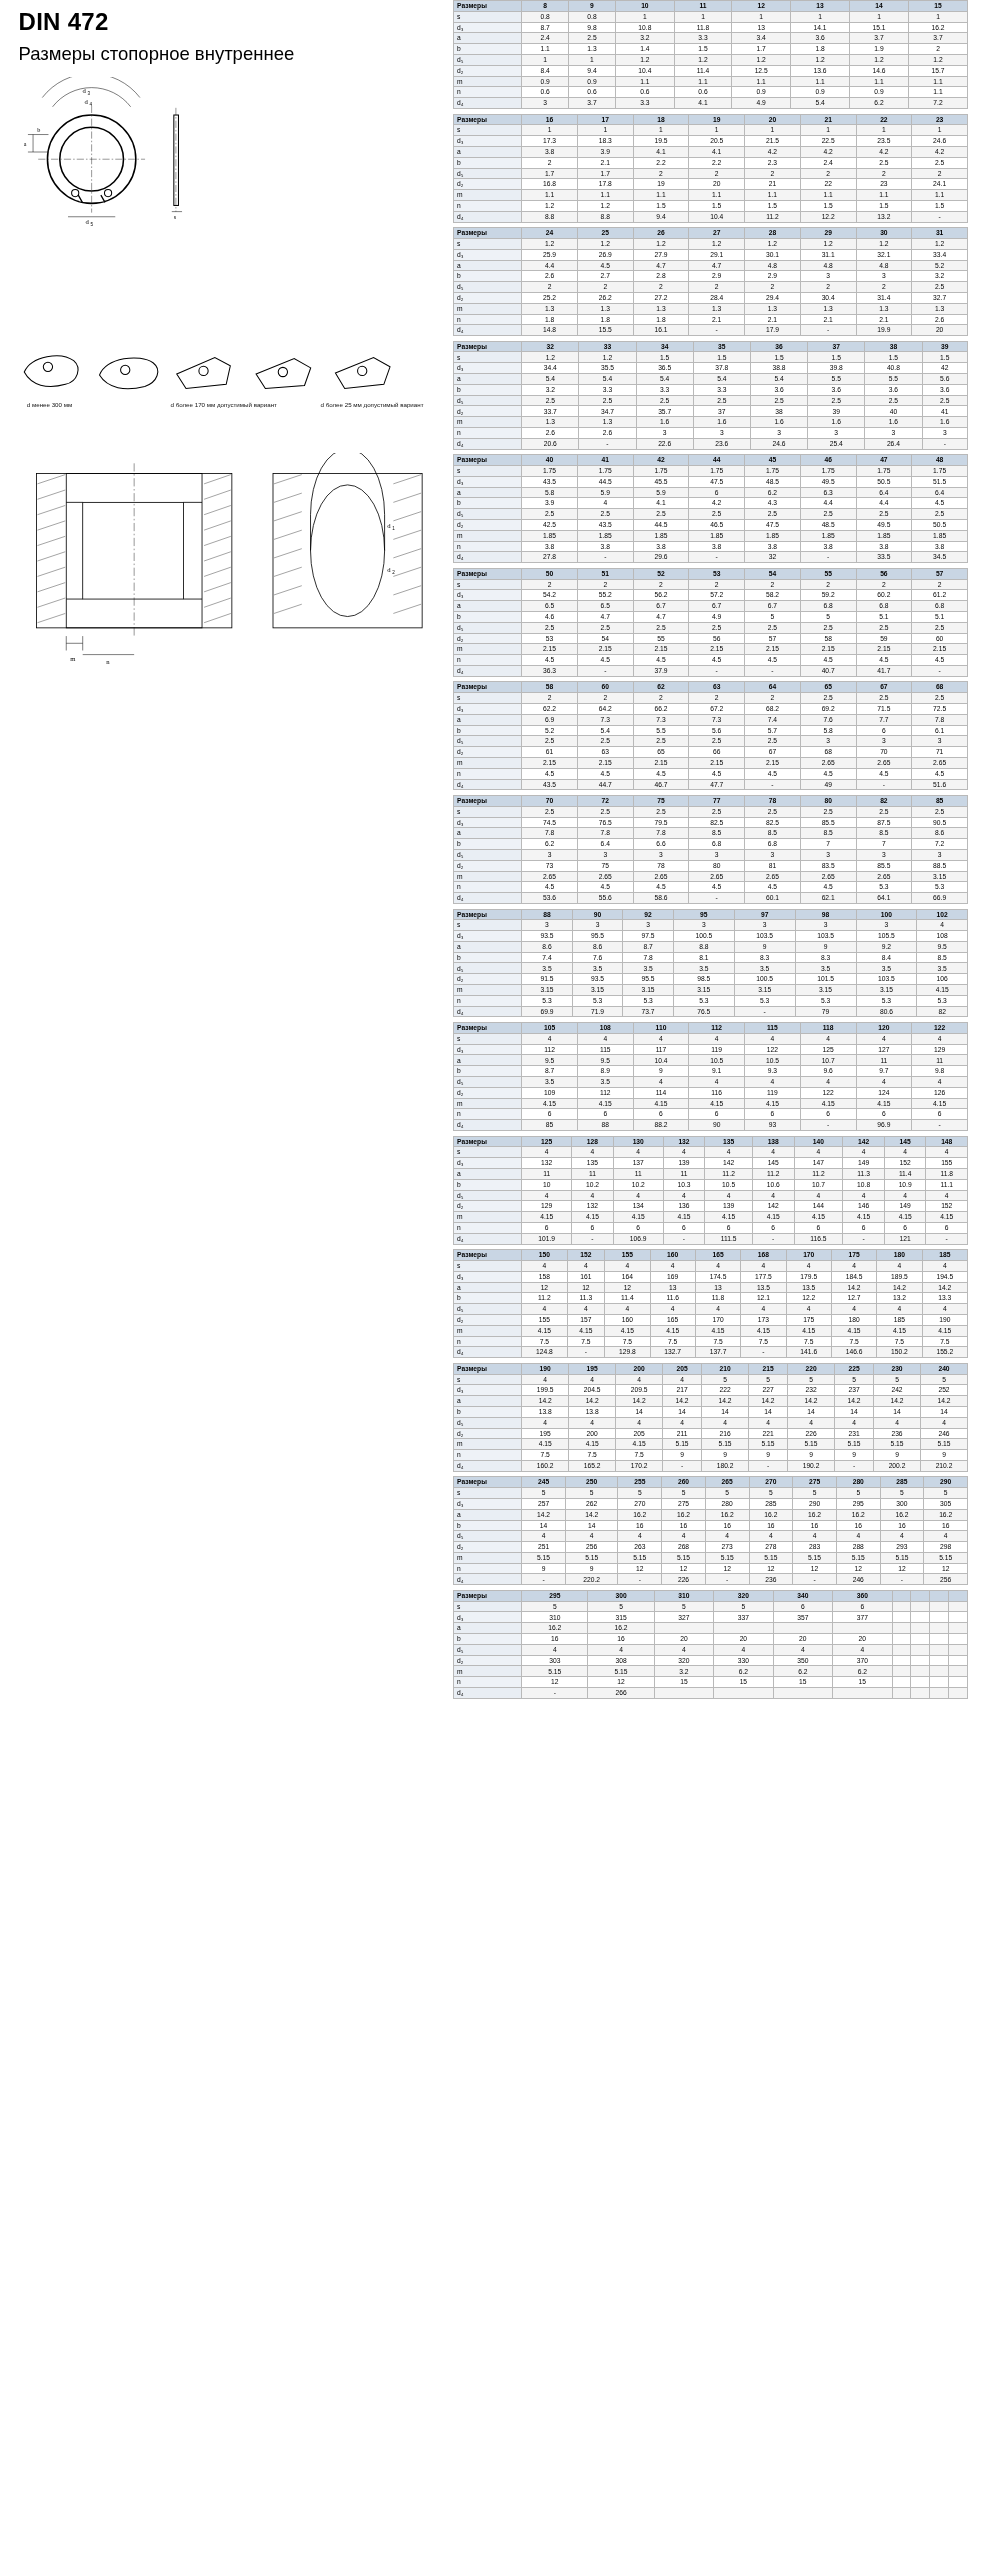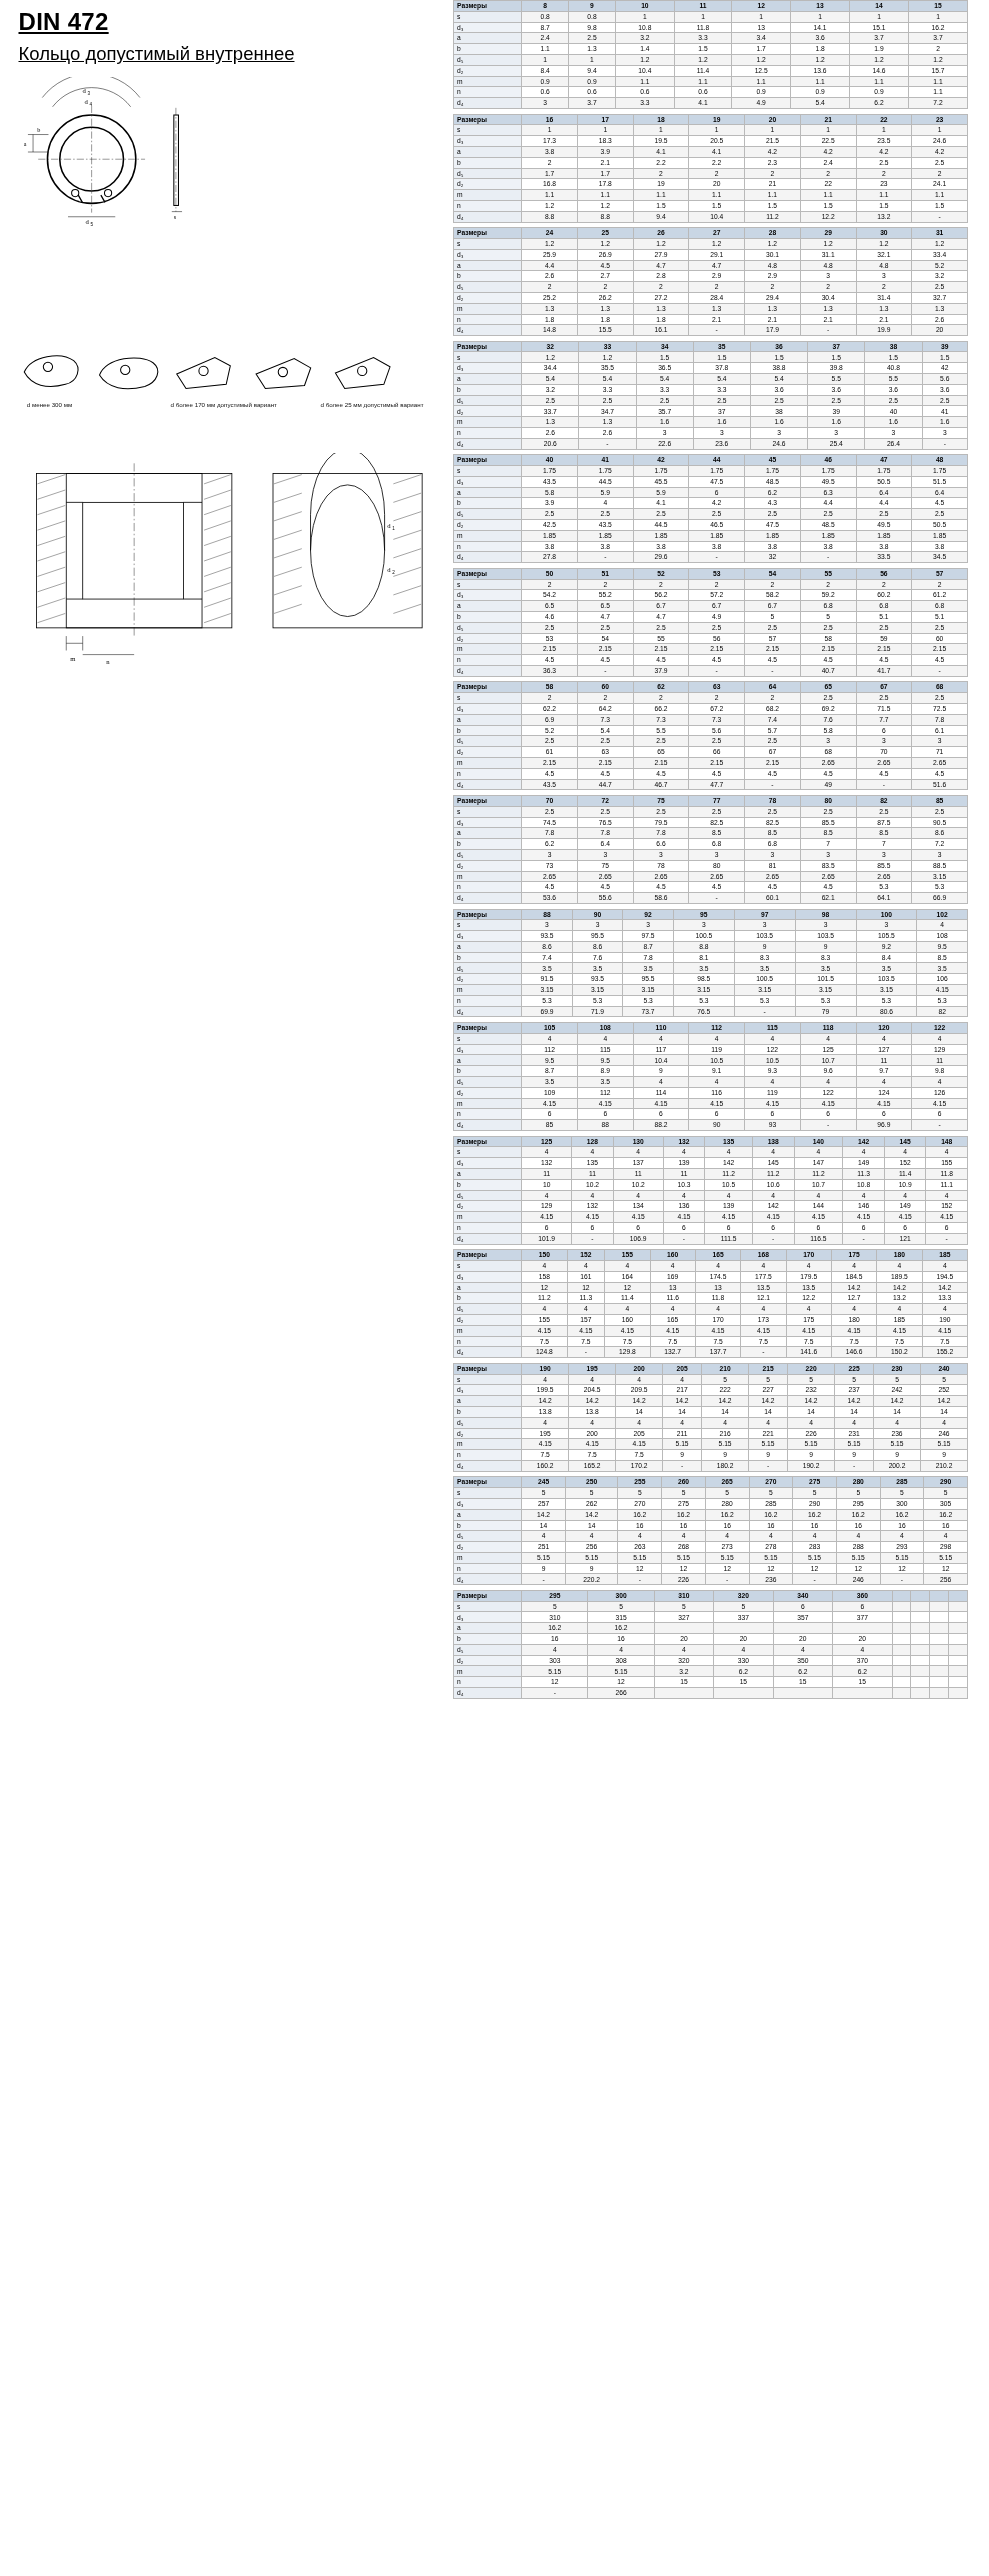--- a/index.html
+++ b/index.html
@@ -5,21 +5,21 @@
   html,body{margin:0;padding:0;}
   body{
     width:989px;
     background:#ffffff;
     font-family:"Liberation Sans", sans-serif;
     color:#000;
   }
   .page{position:relative;width:989px;height:2603px;}
 
   
-  .left{position:absolute;left:0;top:0;width:369px;text-decoration:underline;}
+  .left{position:absolute;left:0;top:0;width:369px;}
   .title{
     font-size:24px;font-weight:bold;margin:8.2px 0 0 18.5px;letter-spacing:0.3px;
   }
   .subtitle{
     font-size:18.5px;margin:7.2px 0 0 18.5px;font-weight:normal;
   }
 
   .fig1{position:absolute;left:20.6px;top:77px;width:392px;height:144px;}
   .fig2{position:absolute;left:15.5px;top:340px;width:407px;height:98px;}
   .fig3{position:absolute;left:5.2px;top:453px;width:428px;height:216px;}
@@ -70,21 +70,21 @@
   
   svg{display:block;}
 </style>
 </head>
 <body>
 
 <div class="page">
 
   <div class="left">
     <div class="title">DIN 472</div>
-    <div class="subtitle">Кольцо допустимый внутреннее</div>
+    <div class="subtitle">Размеры стопорное внутреннее</div>
 
     <div class="fig1">
       <svg width="392" height="149" viewBox="0 0 760 290">
 
         <g stroke="#000" stroke-width="1" fill="none">
           <path d="M40 40 A120 120 0 0 1 230 40"></path>
           <path d="M60 58 A96 96 0 0 1 212 58"></path>
         </g>
         <text x="118" y="32" font-size="13" font-family="Liberation Serif, serif">d</text>
         <text x="128" y="36" font-size="9">3</text>

